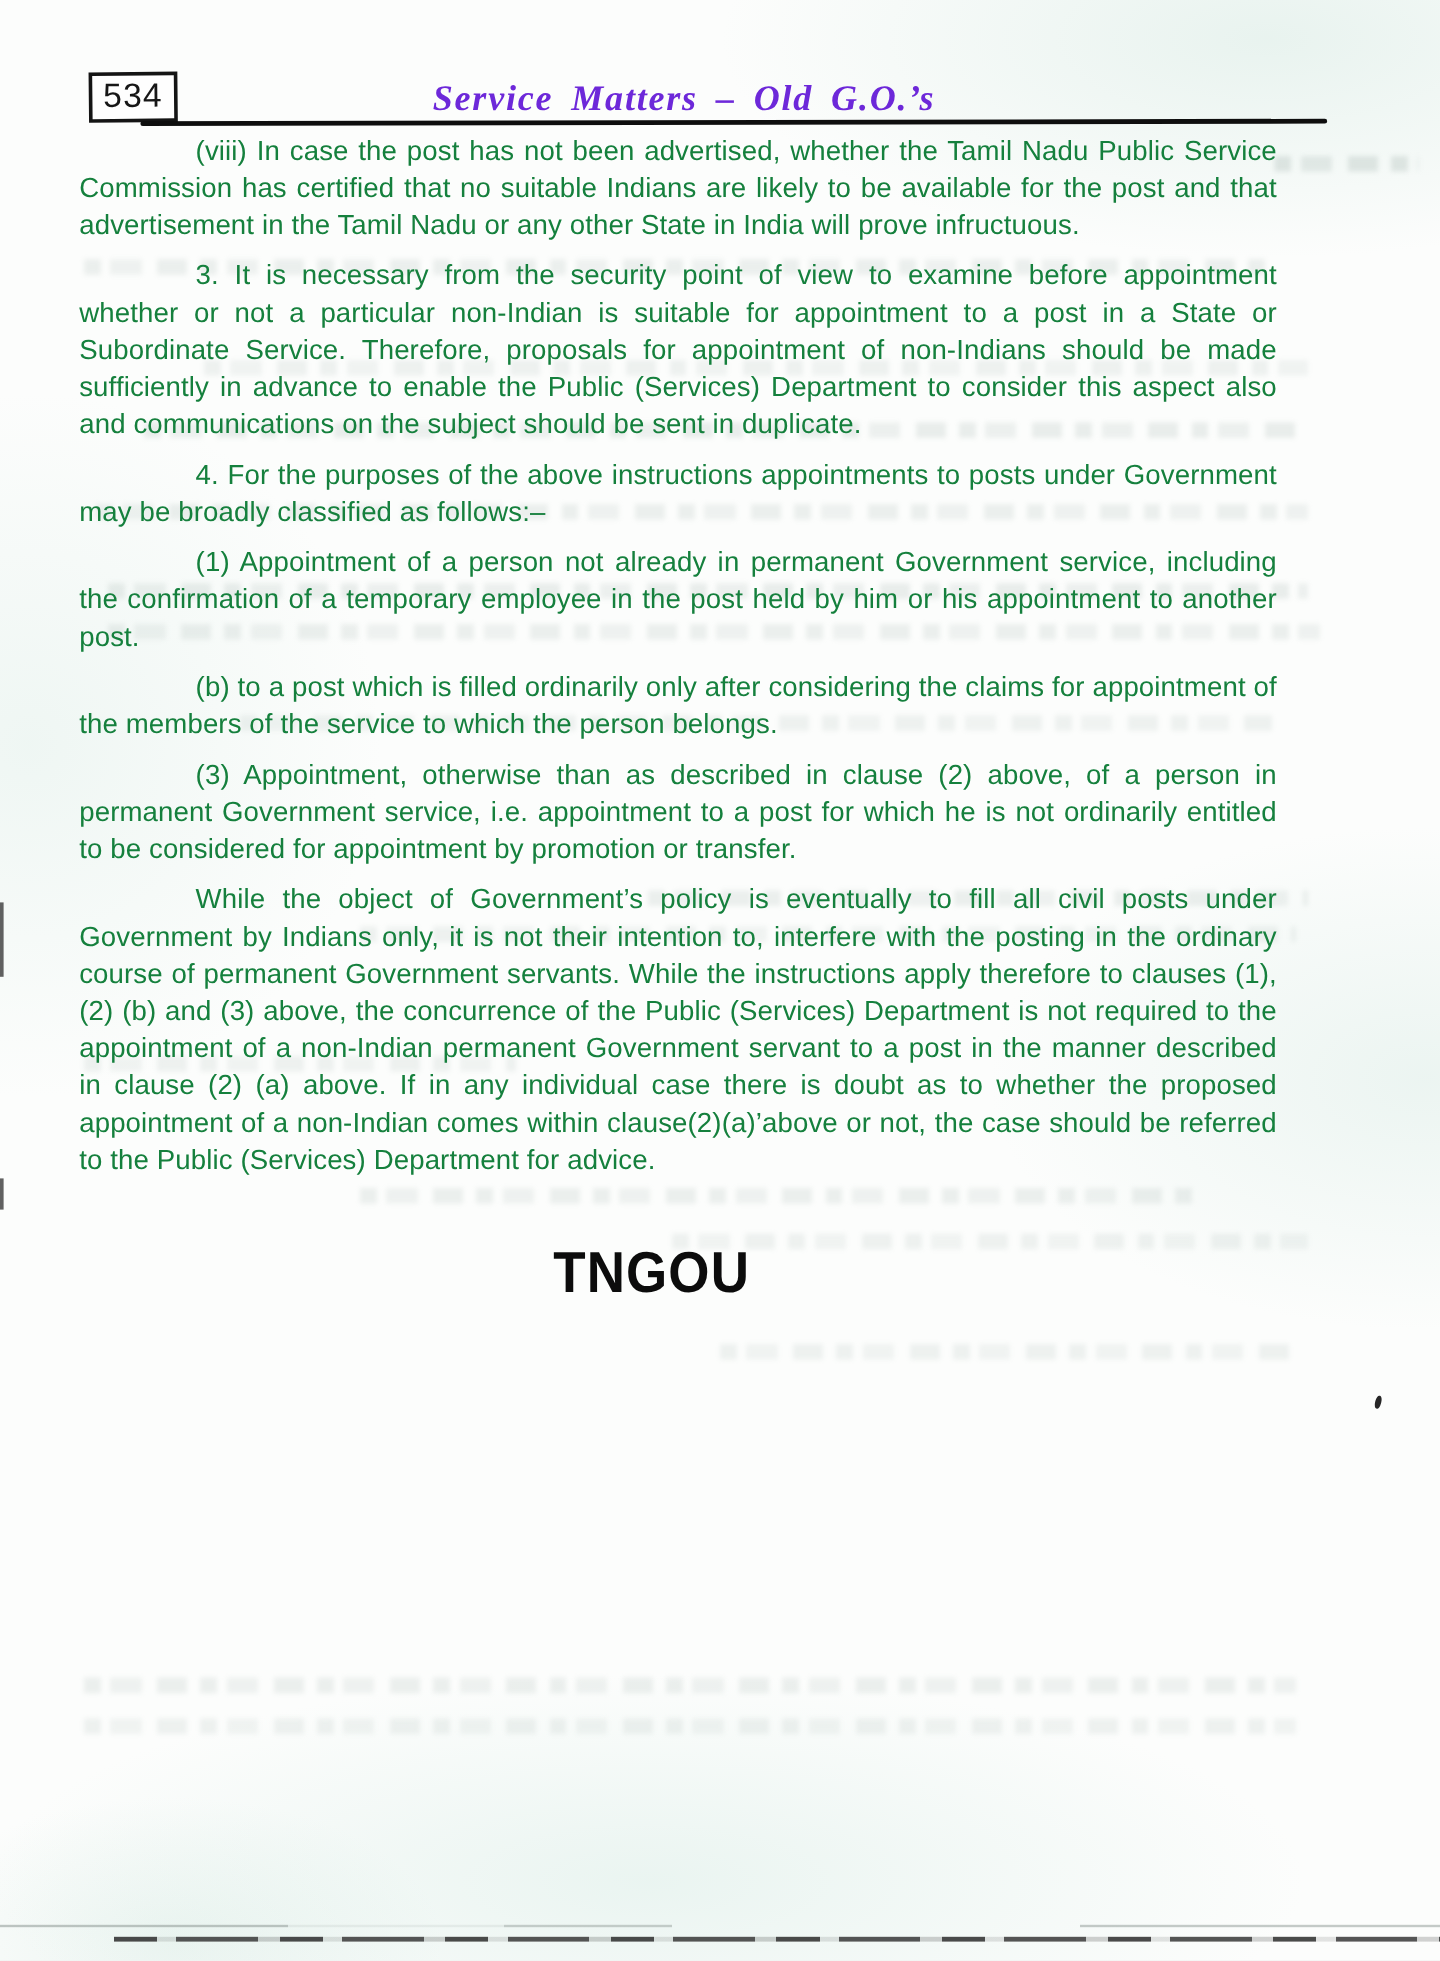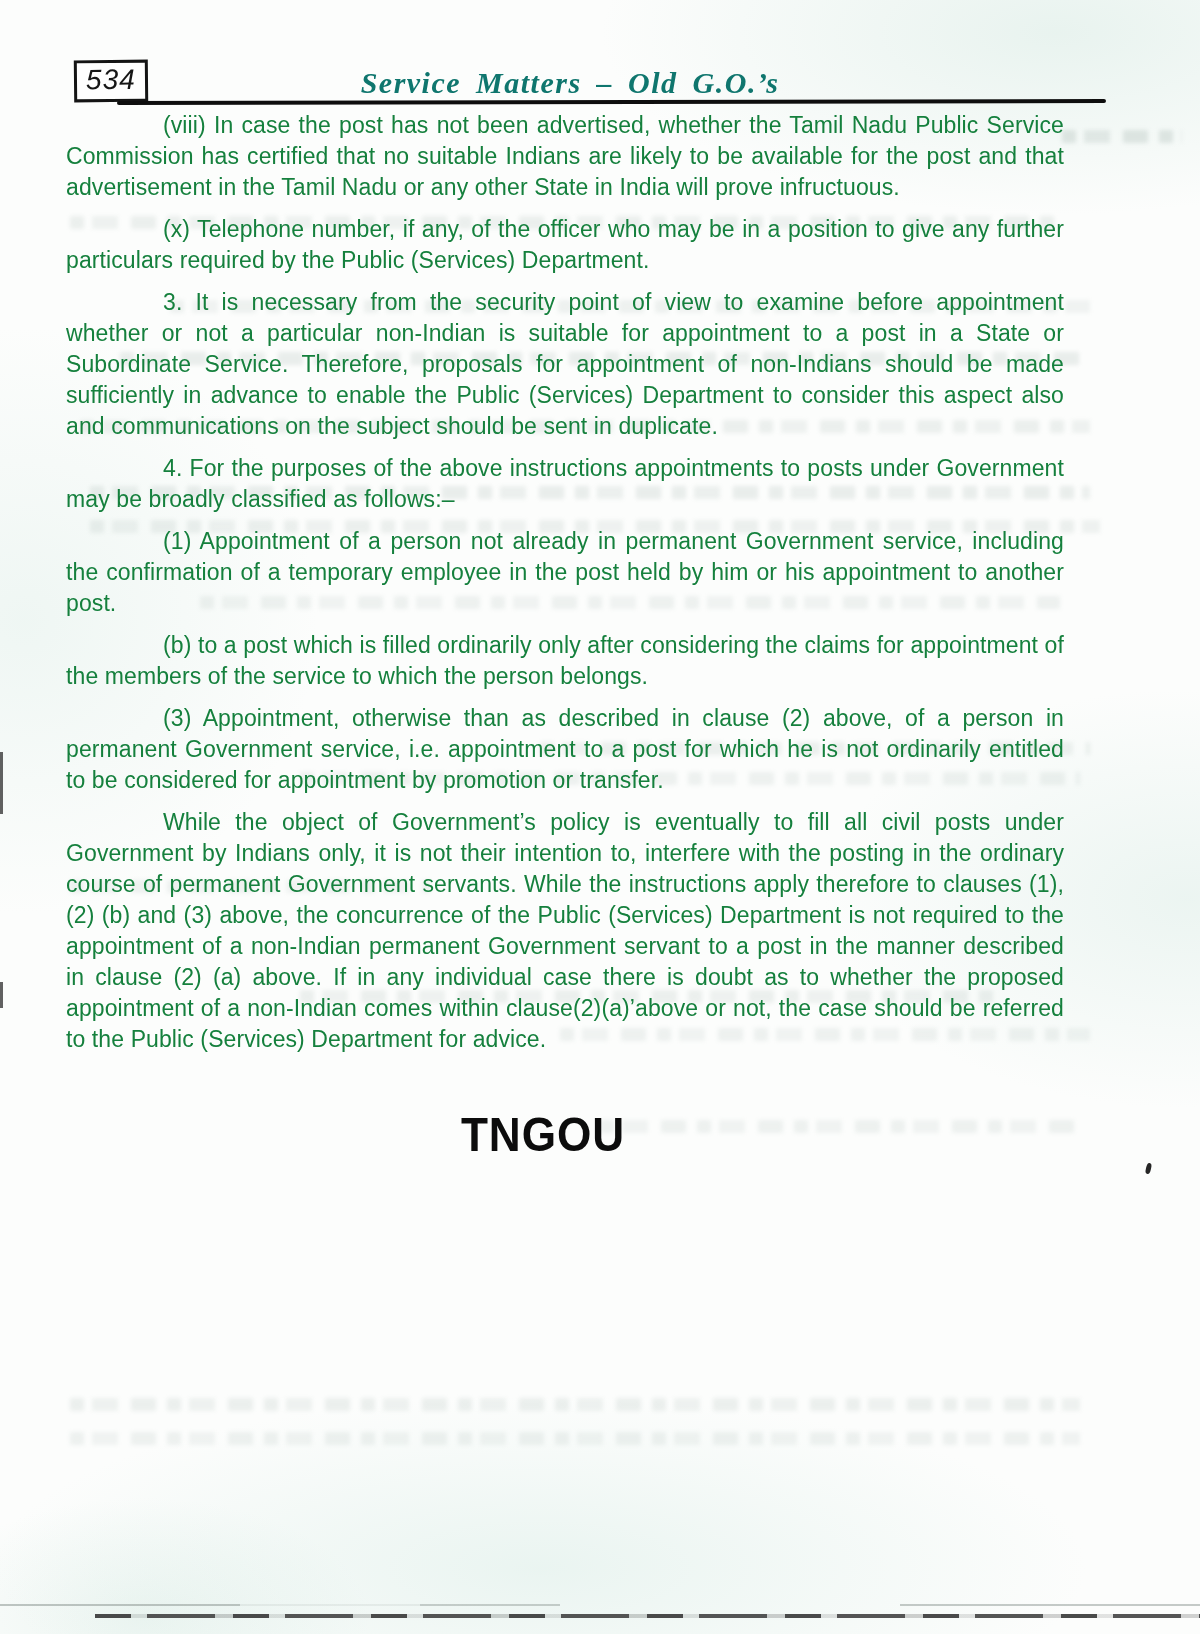--- a/index.html
+++ b/index.html
@@ -38,35 +38,34 @@
     left: 74px;
     top: 60px;
     padding: 1px 9px 3px 9px;
     border: 3px solid #141414;
     font-size: 28px;
     font-weight: 500;
     letter-spacing: 1px;
     background: rgba(255,255,255,0.6);
     transform: rotate(-0.6deg);
     z-index: 10;
-    font-style: italic;
   }
   .header-title {
     position: absolute;
     left: 0;
     right: 60px;
     top: 66px;
     text-align: center;
     font-family: "Liberation Serif", serif;
     font-style: italic;
     font-size: 30px;
     font-weight: 600;
     letter-spacing: 1.5px;
     word-spacing: 6px;
-    color: #0f766e;
+    color: #6d28d9;
     z-index: 10;
   }
   .header-rule {
     position: absolute;
     left: 117px;
     top: 100px;
     width: 989px;
     height: 4px;
     background: #0e0e0e;
     border-radius: 2px;
@@ -167,21 +166,20 @@
 <body>
 
 <div class="scan-page">
 
   <div class="page-number-box">534</div>
   <div class="header-title">Service Matters – Old G.O.’s</div>
   <div class="header-rule"></div>
 
   <div class="body-column">
     <p>(viii) In case the post has not been advertised, whether the Tamil Nadu Public Service Commission has certified that no suitable Indians are likely to be available for the post and that advertisement in the Tamil Nadu or any other State in India will prove infructuous.</p>
-    <p>(x) Telephone number, if any, of the officer who may be in a position to give any further particulars required by the Public (Services) Department.</p>
     <p>3. It is necessary from the security point of view to examine before appointment whether or not a particular non-Indian is suitable for appointment to a post in a State or Subordinate Service. Therefore, proposals for appointment of non-Indians should be made sufficiently in advance to enable the Public (Services) Department to consider this aspect also and communications on the subject should be sent in duplicate.</p>
     <p>4. For the purposes of the above instructions appointments to posts under Government may be broadly classified as follows:–</p>
     <p>(1) Appointment of a person not already in permanent Government service, including the confirmation of a temporary employee in the post held by him or his appointment to another post.</p>
     <p>(b) to a post which is filled ordinarily only after considering the claims for appointment of the members of the service to which the person belongs.</p>
     <p>(3) Appointment, otherwise than as described in clause (2) above, of a person in permanent Government service, i.e. appointment to a post for which he is not ordinarily entitled to be considered for appointment by promotion or transfer.</p>
     <p>While the object of Government’s policy is eventually to fill all civil posts under Government by Indians only, it is not their intention to, interfere with the posting in the ordinary course of permanent Government servants. While the instructions apply therefore to clauses (1), (2) (b) and (3) above, the concurrence of the Public (Services) Department is not required to the appointment of a non-Indian permanent Government servant to a post in the manner described in clause (2) (a) above. If in any individual case there is doubt as to whether the proposed appointment of a non-Indian comes within clause(2)(a)’above or not, the case should be referred to the Public (Services) Department for advice.</p>
     <div class="watermark">TNGOU</div>
   </div>
 
   <div class="ghost" style="left:1062px; top:130px;  width:120px;"></div>

